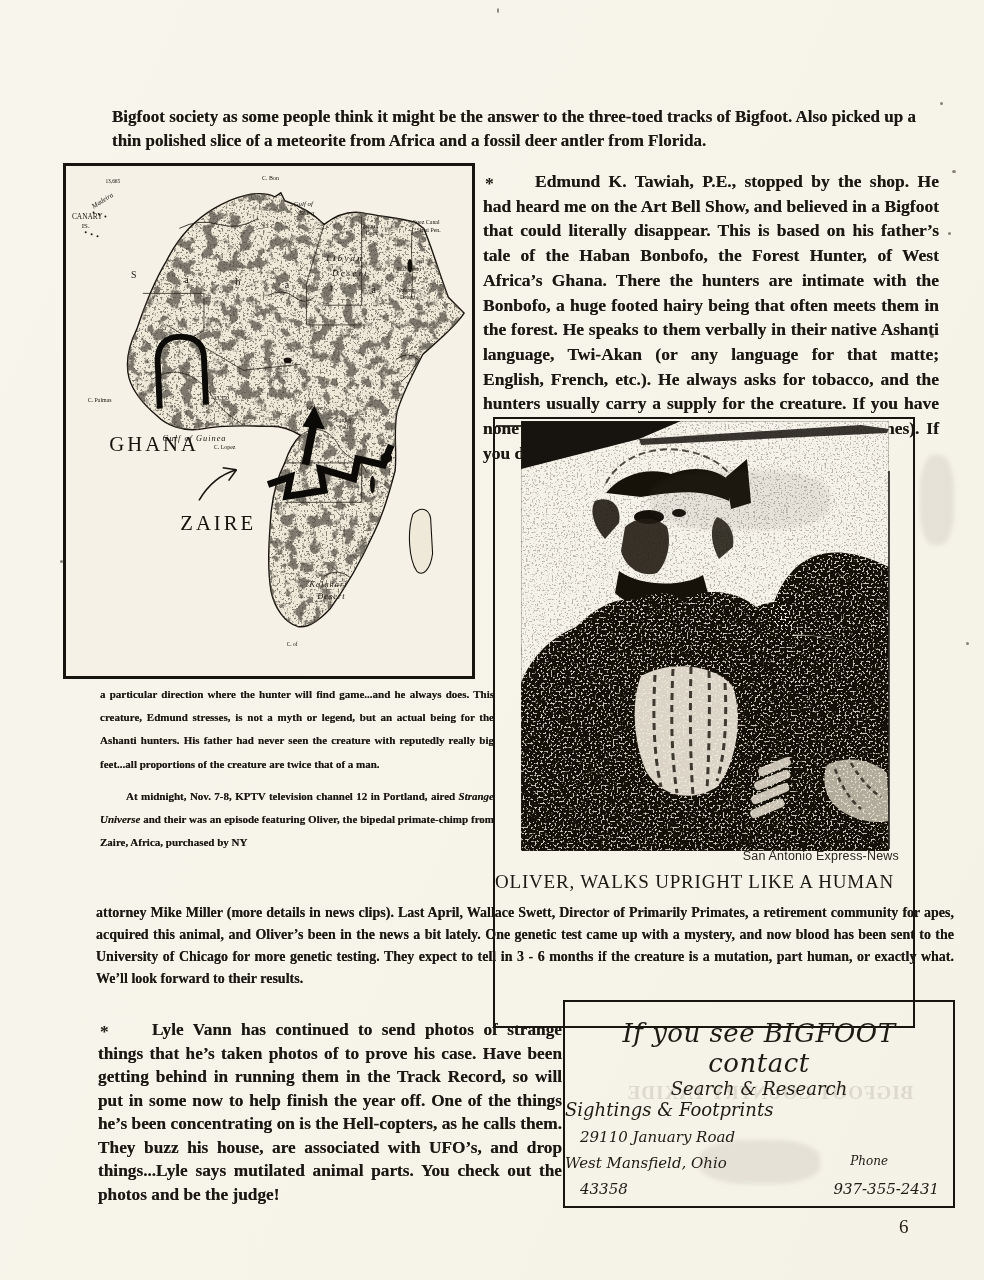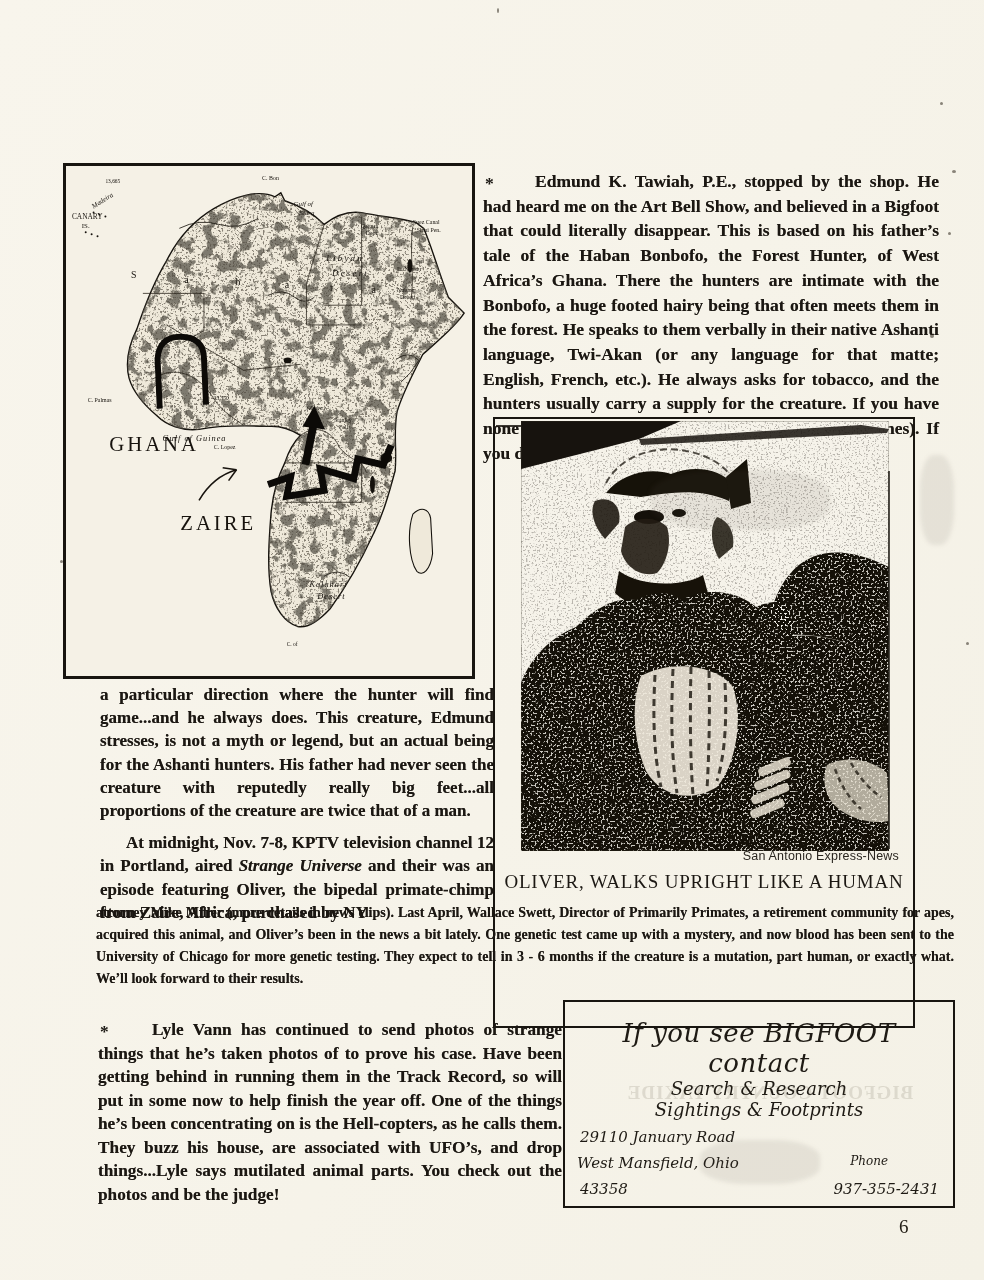--- a/index.html
+++ b/index.html
@@ -8,59 +8,60 @@
         font-family:"Liberation Serif",serif;color:#181510;}
   .para{font-weight:700;text-align:justify;color:#1b1712;
         text-shadow:0 0 .5px rgba(25,20,15,.65);}
   .intro{position:absolute;left:112px;top:105px;width:804px;font-size:17px;line-height:23.5px;}
   .right-col{position:absolute;left:483px;top:169px;width:456px;font-size:17.5px;line-height:24.7px;}
   .bullet-wrap{position:relative;}
   .bullet{position:absolute;left:2px;top:2px;font-weight:700;}
   .indent52{text-indent:52px;}
   .map-figure{position:absolute;left:63px;top:163px;width:412px;height:516px;
         border:3px solid #181510;background:#f5f1e6;box-sizing:border-box;}
-  .left-col{position:absolute;left:100px;top:683px;width:394px;font-size:17px;line-height:23.2px;}
+  .left-col{position:absolute;left:100px;top:683px;width:394px;font-size:11px;line-height:23.2px;}
   .left-col .p2{margin-top:9px;text-indent:26px;}
   .cont-para{position:absolute;left:96px;top:902px;width:858px;font-size:14px;line-height:22.1px;}
   .lyle{position:absolute;left:98px;top:1018px;width:464px;font-size:17.3px;line-height:23.5px;}
   .indent54{text-indent:54px;}
   .photo-frame{position:absolute;left:493px;top:417px;width:422px;height:611px;
         border:2px solid #181510;box-sizing:border-box;background:transparent;padding-left:48px;}
   .photo-topline{position:absolute;left:1px;top:6px;width:374px;height:2px;background:#1c1813;opacity:.85;}
   .photo-svg{position:absolute;left:26px;top:2px;}
   .photo-rightline{position:absolute;left:393px;top:52px;width:2px;height:378px;background:#24201a;opacity:.8;}
   .credit{position:absolute;right:14px;top:430px;font-family:"Liberation Sans",sans-serif;
         font-size:12.5px;color:#2a2620;letter-spacing:.2px;}
-  .caption{position:absolute;left:0;top:452px;width:100%;text-align:center;
+  .caption{position:absolute;left:0;top:452px;width:100%;
         font-size:19px;letter-spacing:.8px;color:#1c1813;font-weight:400;}
   .contact-box{position:absolute;left:563px;top:1000px;width:392px;height:208px;
         border:2px solid #181510;box-sizing:border-box;
         font-family:"DejaVu Serif",serif;font-style:italic;color:#1e1a14;}
   .cb1{margin:16px 8px 0;text-align:center;font-size:26px;letter-spacing:.5px;}
   .cb2{margin:2px 0 0;text-align:center;font-size:22px;}
   .cb3{margin:0;text-align:center;font-size:18px;}
-  .cb4{margin:0;text-align:center;font-size:18px;}
+  .cb4{margin:0;text-align:left;font-size:18px;}
   .addr{position:absolute;font-size:15px;}
-  .a1{left:15px;top:126px;} .a2{left:12px;top:152px;} .a3{left:15px;top:178px;text-align:center;}
+  .a1{left:15px;top:126px;} .a2{left:0;top:152px;} .a3{left:15px;top:178px;text-align:center;}
   .ph-label{left:auto;right:65px;top:152px;position:absolute;font-size:12px;}
   .ph-num{left:auto;right:14px;top:178px;position:absolute;font-size:15px;text-align:right;}
   .ghost{position:absolute;left:55px;top:80px;width:300px;transform:scaleX(-1);
         font-family:"Liberation Serif",serif;font-weight:700;font-size:19px;letter-spacing:1px;
         color:rgba(75,68,52,.14);text-align:center;font-style:normal;}
   .page-number{position:absolute;left:899px;top:1216px;font-size:19px;color:#221d15;}
   .speck{position:absolute;background:rgba(45,38,28,.55);border-radius:50%;}
   .smudge{position:absolute;background:rgba(90,82,64,.10);filter:blur(2px);border-radius:40%;}
   .it{font-style:italic;}
   svg text{font-family:"Liberation Serif",serif;fill:#17130e;}
 </style>
 </head>
 <body>
 
 <div class="page">
 
+  <div class="para intro">Bigfoot society as some people think it might be the answer to the three-toed tracks of Bigfoot. Also picked up a thin polished slice of a meteorite from Africa and a fossil deer antler from Florida.</div>
 
   <div class="map-figure">
     <svg class="map-svg" width="406" height="510" viewBox="0 0 412 515">
       <defs>
         <filter id="blotch" x="-5%" y="-5%" width="110%" height="110%">
           <feTurbulence type="fractalNoise" baseFrequency="0.085" numOctaves="4" seed="9"></feTurbulence>
           <feColorMatrix type="matrix" values="0 0 0 0 0.10  0 0 0 0 0.09  0 0 0 0 0.07  0 0 0 9 -4.6"></feColorMatrix>
         </filter>
         <filter id="fleck" x="-5%" y="-5%" width="110%" height="110%">
           <feTurbulence type="fractalNoise" baseFrequency="0.5" numOctaves="2" seed="4"></feTurbulence>

